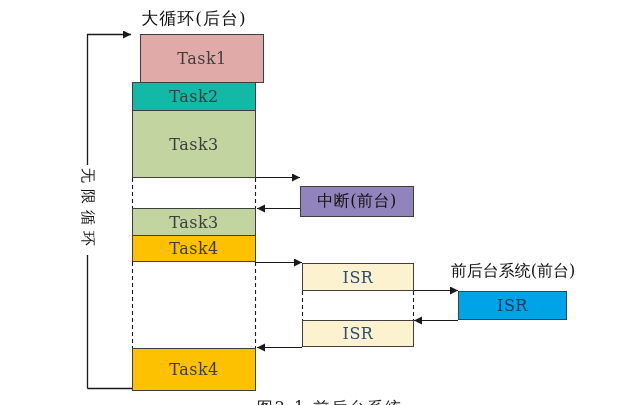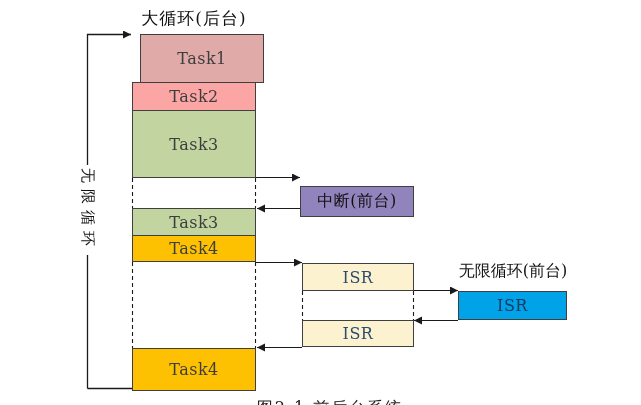--- a/index.html
+++ b/index.html
@@ -110,31 +110,31 @@
     <path d="M255.5,262 V348" stroke="#1a1a1a" stroke-width="1.1" stroke-dasharray="4 3"></path>
     <path d="M302.5,291 V320" stroke="#1a1a1a" stroke-width="1.1" stroke-dasharray="4 3"></path>
     <path d="M413.5,291 V320" stroke="#1a1a1a" stroke-width="1.1" stroke-dasharray="4 3"></path>
   </svg>
 
   <div class="abs title">大循环(后台)</div>
 
   <div class="abs loop-label">无限循环</div>
 
   <div class="box task1" style="background-color: rgb(224, 170, 168);">Task1</div>
-  <div class="box task2" style="background-color: #fca5a5;">Task2</div>
+  <div class="box task2" style="background-color: #14b8a6;">Task2</div>
   <div class="box task3a" style="background-color: rgb(194, 213, 160);">Task3</div>
   <div class="box task3b" style="background-color: rgb(194, 213, 160);">Task3</div>
   <div class="box task4a" style="background-color: rgb(254, 193, 1);">Task4</div>
   <div class="box task4b" style="background-color: rgb(254, 193, 1);">Task4</div>
 
   <div class="box interrupt-box" style="background-color: rgb(145, 132, 188); margin-top: 8px;">中断(前台)</div>
 
   <div class="box isr1" style="background-color: rgb(253, 242, 208);">ISR</div>
   <div class="box isr2" style="background-color: rgb(253, 242, 208);">ISR</div>
 
-  <div class="abs nested-title">无限循环(前台)</div>
+  <div class="abs nested-title">前后台系统(前台)</div>
   <div class="box isr-nested" style="background-color: rgb(0, 162, 232);">ISR</div>
 
   <div class="abs caption-clip">
     <span>图2.1 前后台系统</span>
   </div>
 
 </div>
 
 </body></html>

